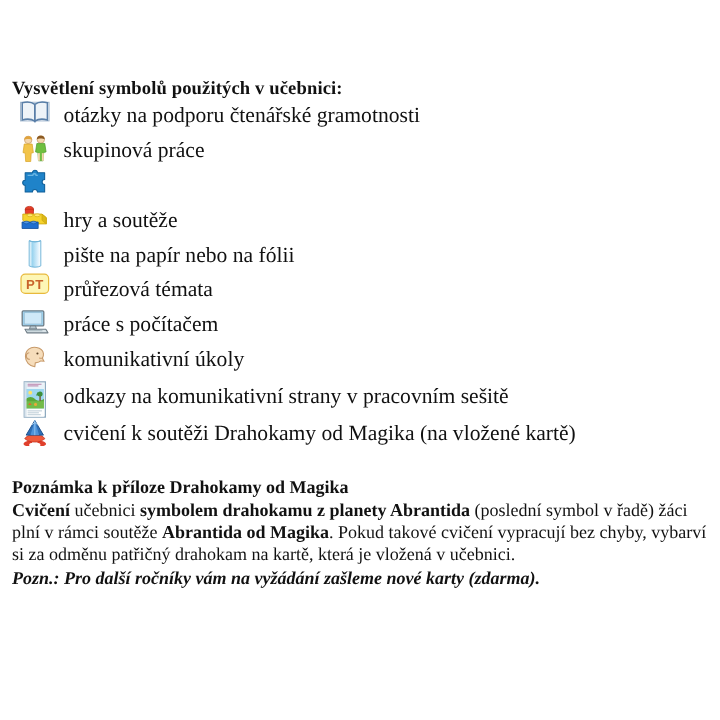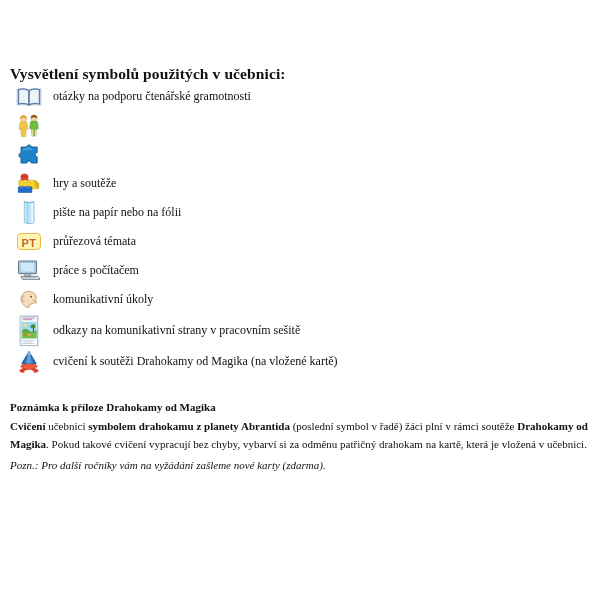--- a/index.html
+++ b/index.html
@@ -44,49 +44,49 @@
     display: flex;
     align-items: center;
     height: 29px;
   }
   .symbol-row.tall { height: 33px; }
   .symbol-icon {
     width: 38px;
     min-width: 38px;
     height: 28px;
     display: flex;
-    align-items: center;
     justify-content: center;
   }
   .symbol-label {
-    font-size: 12px;
+    font-size: 18px;
     line-height: 1.1;
     white-space: nowrap;
     padding-left: 5px;
   }
 
   
   .note {
     position: absolute;
     left: 10px;
     top: 398px;
     width: 580px;
-    font-size: 11px;
+    font-size: 15px;
     line-height: 18.6px;
   }
   .note-title {
     font-weight: bold;
     display: block;
   }
   .note-body { display: block; }
   .note-body b { font-weight: bold; text-align: center; }
   .note-ps {
     display: block;
     font-style: italic;
     margin-top: 2px;
+    font-weight: bold;
   }
   svg { display: block; }
 </style>
 </head>
 <body>
 
 <div class="page">
 
   <h1 class="legend-heading">Vysvětlení symbolů použitých v učebnici:</h1>
 
@@ -110,20 +110,21 @@
           <circle cx="7.5" cy="4.6" r="3.1" fill="#f4d7ae" stroke="#c79a6a" stroke-width="0.6"></circle>
           <path d="M7.5 1.6 c-2.6 0-3.3 1.6-3.2 3 1.2-0.9 5.2-0.9 6.4 0 0.1-1.4-0.6-3-3.2-3 z" fill="#e0a33c"></path>
           <path d="M4.2 8 h6.6 l1 7.2 -1.8 0.4 -0.4 7 h-4.2 l-0.4-7 -1.8-0.4 z" fill="#f2c44a" stroke="#d9a427" stroke-width="0.6"></path>
           <circle cx="18" cy="4.2" r="3.1" fill="#f4d7ae" stroke="#c79a6a" stroke-width="0.6"></circle>
           <path d="M18 1.1 c-2.7 0-3.4 1.8-3.2 3.2 1.3-1.1 5.1-1.1 6.4 0 0.2-1.4-0.5-3.2-3.2-3.2 z" fill="#8b5a22"></path>
           <path d="M14.7 7.6 h6.6 l1.1 7 -2 0.5 -0.5 6.9 h-3.8 l-0.5-6.9 -2-0.5 z" fill="#6fbf3f" stroke="#4f9a2a" stroke-width="0.6"></path>
           <rect x="15.6" y="15.6" width="1.6" height="6.4" fill="#f4d7ae"></rect>
           <rect x="18.9" y="15.6" width="1.6" height="6.4" fill="#f4d7ae"></rect>
         </svg>
       </span>
+      <span class="symbol-label">skupinová práce</span>
     </div>
 
     <div class="symbol-row">
       <span class="symbol-icon">
         <svg width="24" height="22" viewBox="0 0 24 22">
           <path d="M4 3 h6 a2.1 2.1 0 1 1 4.2 0 h6 v5.6 a2.1 2.1 0 1 0 0 4.2 V19 h-6 a2.1 2.1 0 1 0 -4.2 0 H4 v-5.6 a2.1 2.1 0 1 1 0 -4.2 Z" fill="#1f83c9" stroke="#0f5f99" stroke-width="0.9" stroke-linejoin="round"></path>
           <path d="M6 5.2 h4.3 a1.4 1.4 0 1 1 2.8 0 h1.4" fill="none" stroke="#7fc3ea" stroke-width="1.1" opacity="0.8"></path>
         </svg>
       </span>
     </div>
@@ -232,17 +233,17 @@
           <path d="M10.6 6 L13 4 L15.4 6" fill="none" stroke="#b8dcf7" stroke-width="0.7"></path>
         </svg>
       </span>
       <span class="symbol-label">cvičení k soutěži Drahokamy od Magika (na vložené kartě)</span>
     </div>
 
   </div>
 
   <div class="note">
     <span class="note-title">Poznámka k příloze Drahokamy od Magika</span>
-    <span class="note-body"><b>Cvičení</b><span> učebnici </span><b>symbolem drahokamu z planety Abrantida</b><span> (poslední symbol v řadě) žáci plní v rámci soutěže </span><b>Drahokamy od Magika</b><span>. Pokud takové cvičení vypracují bez chyby, vybarví si za odměnu patřičný drahokam na kartě, která je vložená v učebnici.</span></span>
+    <span class="note-body"><b>Cvičení</b><span> učebnici </span><b>symbolem drahokamu z planety Abrantida</b><span> (poslední symbol v řadě) žáci plní v rámci soutěže </span><b>Abrantida od Magika</b><span>. Pokud takové cvičení vypracují bez chyby, vybarví si za odměnu patřičný drahokam na kartě, která je vložená v učebnici.</span></span>
     <span class="note-ps">Pozn.: Pro další ročníky vám na vyžádání zašleme nové karty (zdarma).</span>
   </div>
 
 </div>
 
 </body></html>

